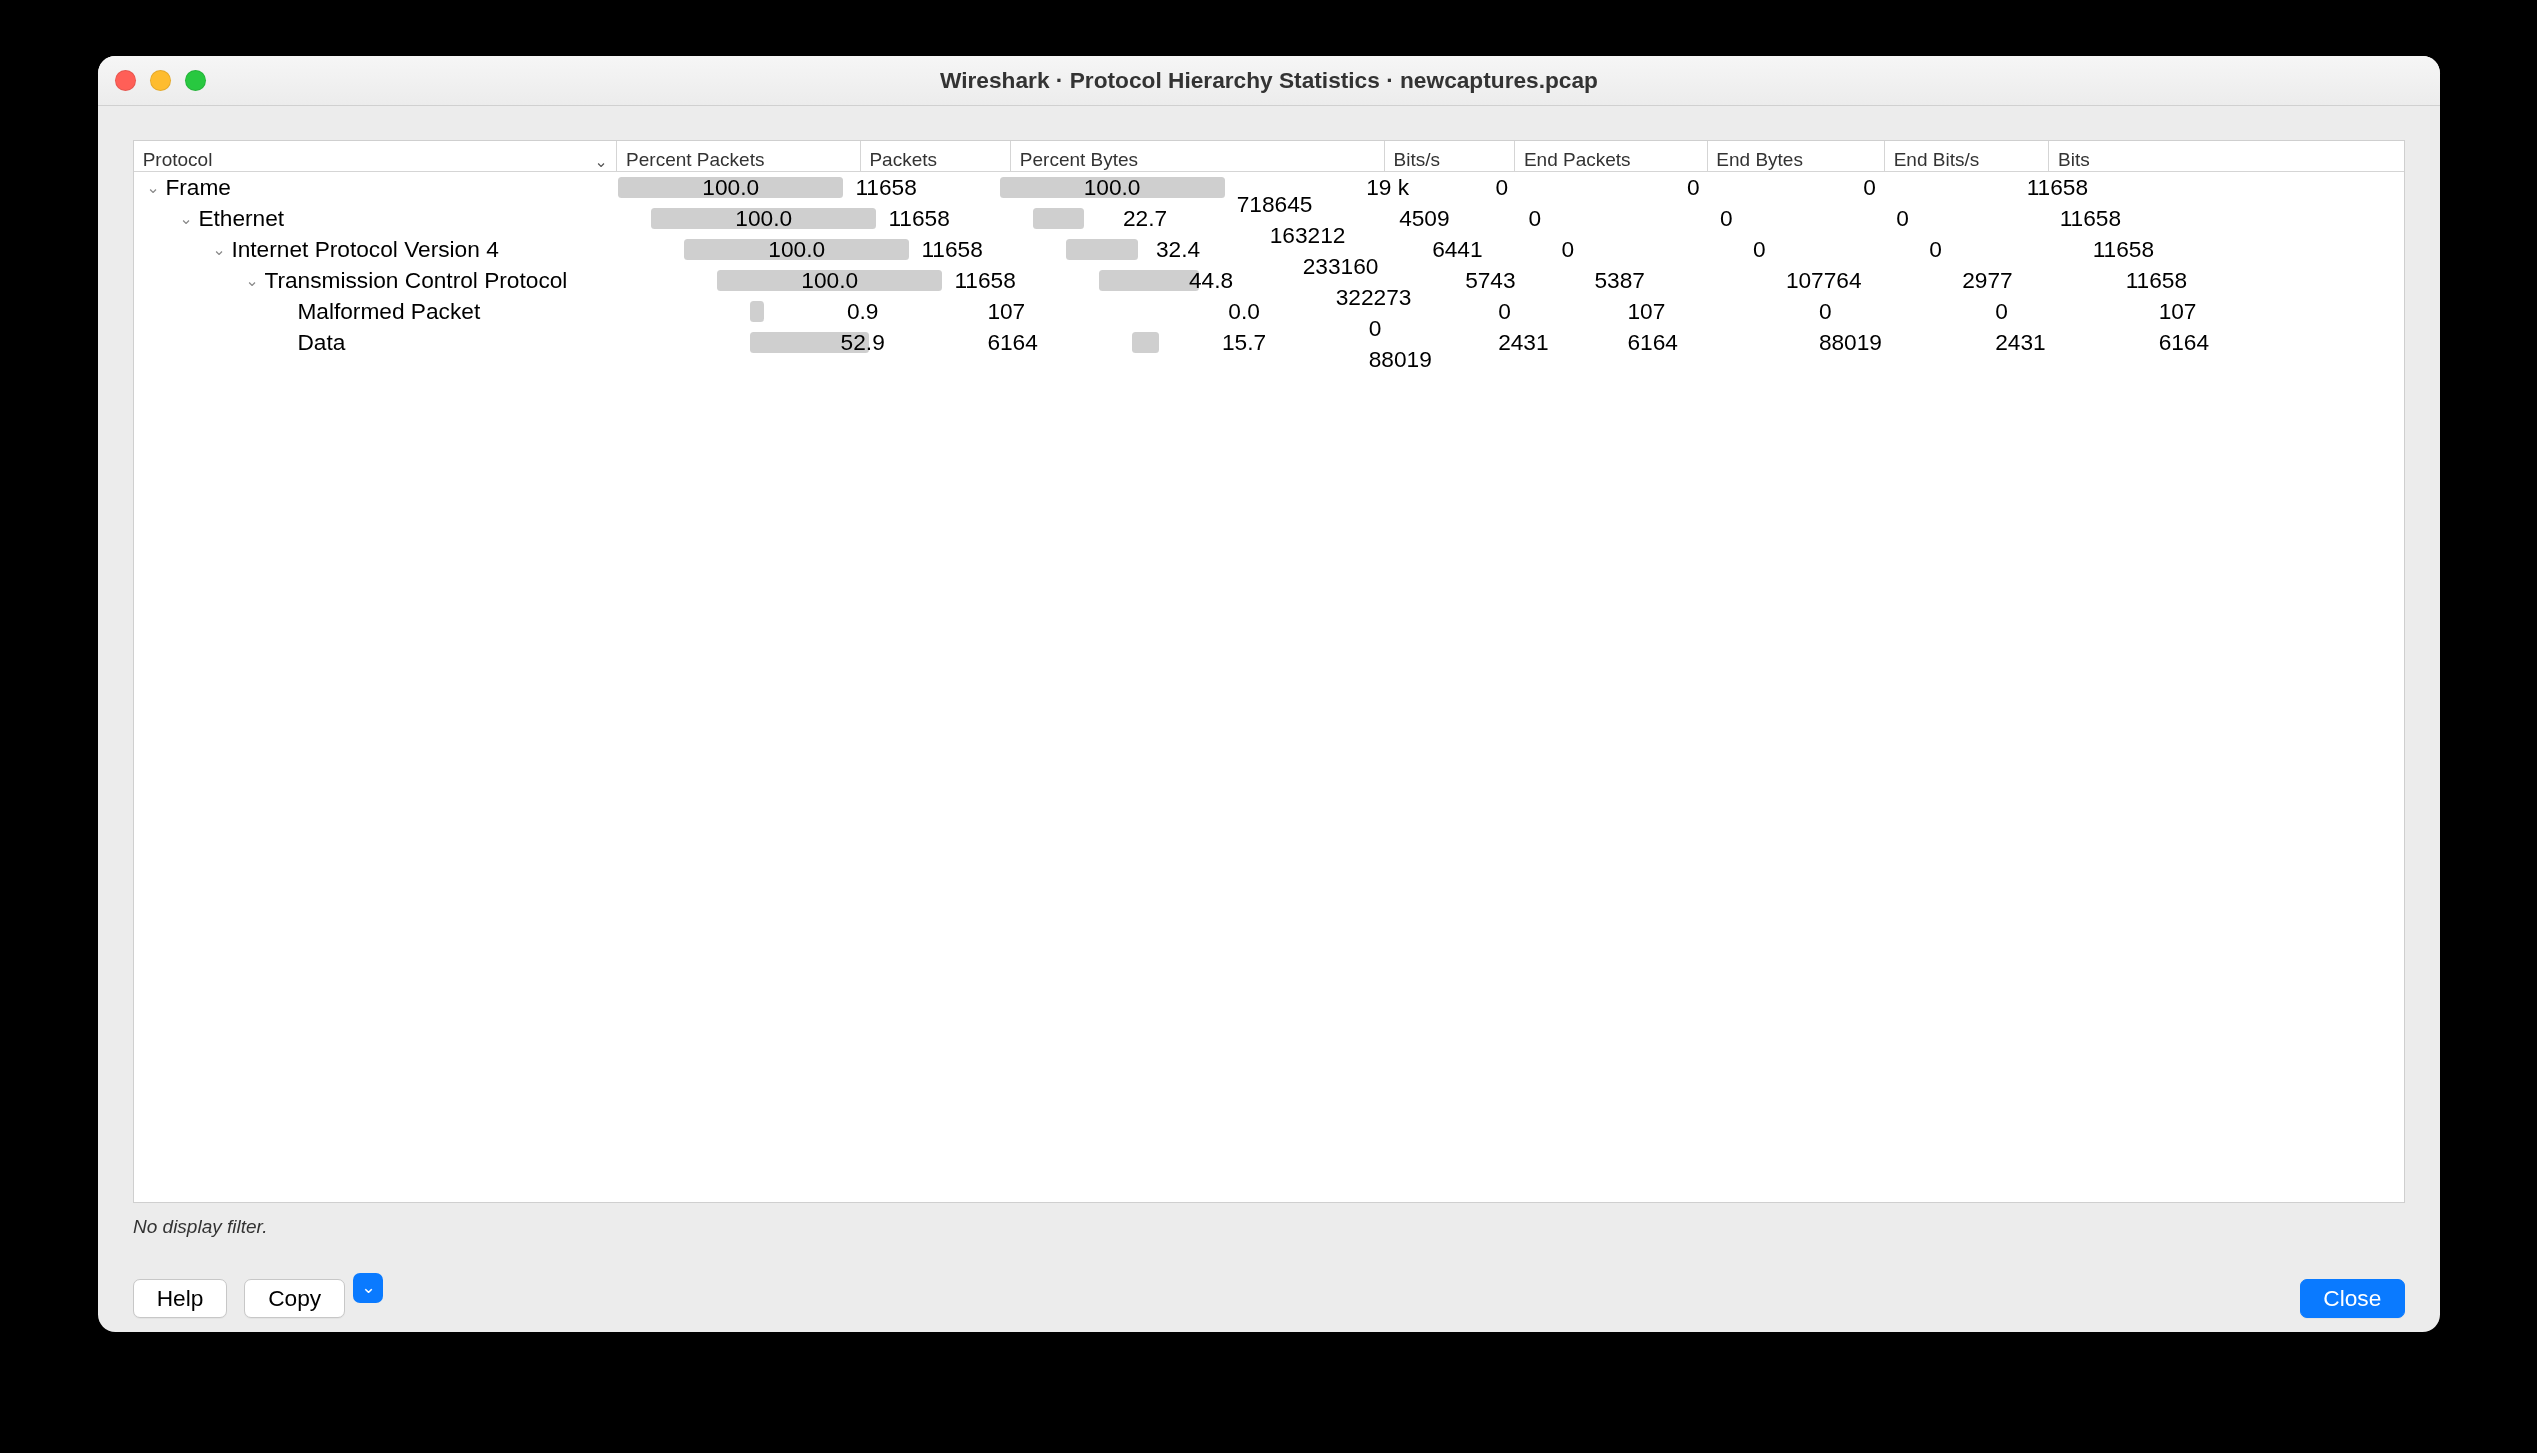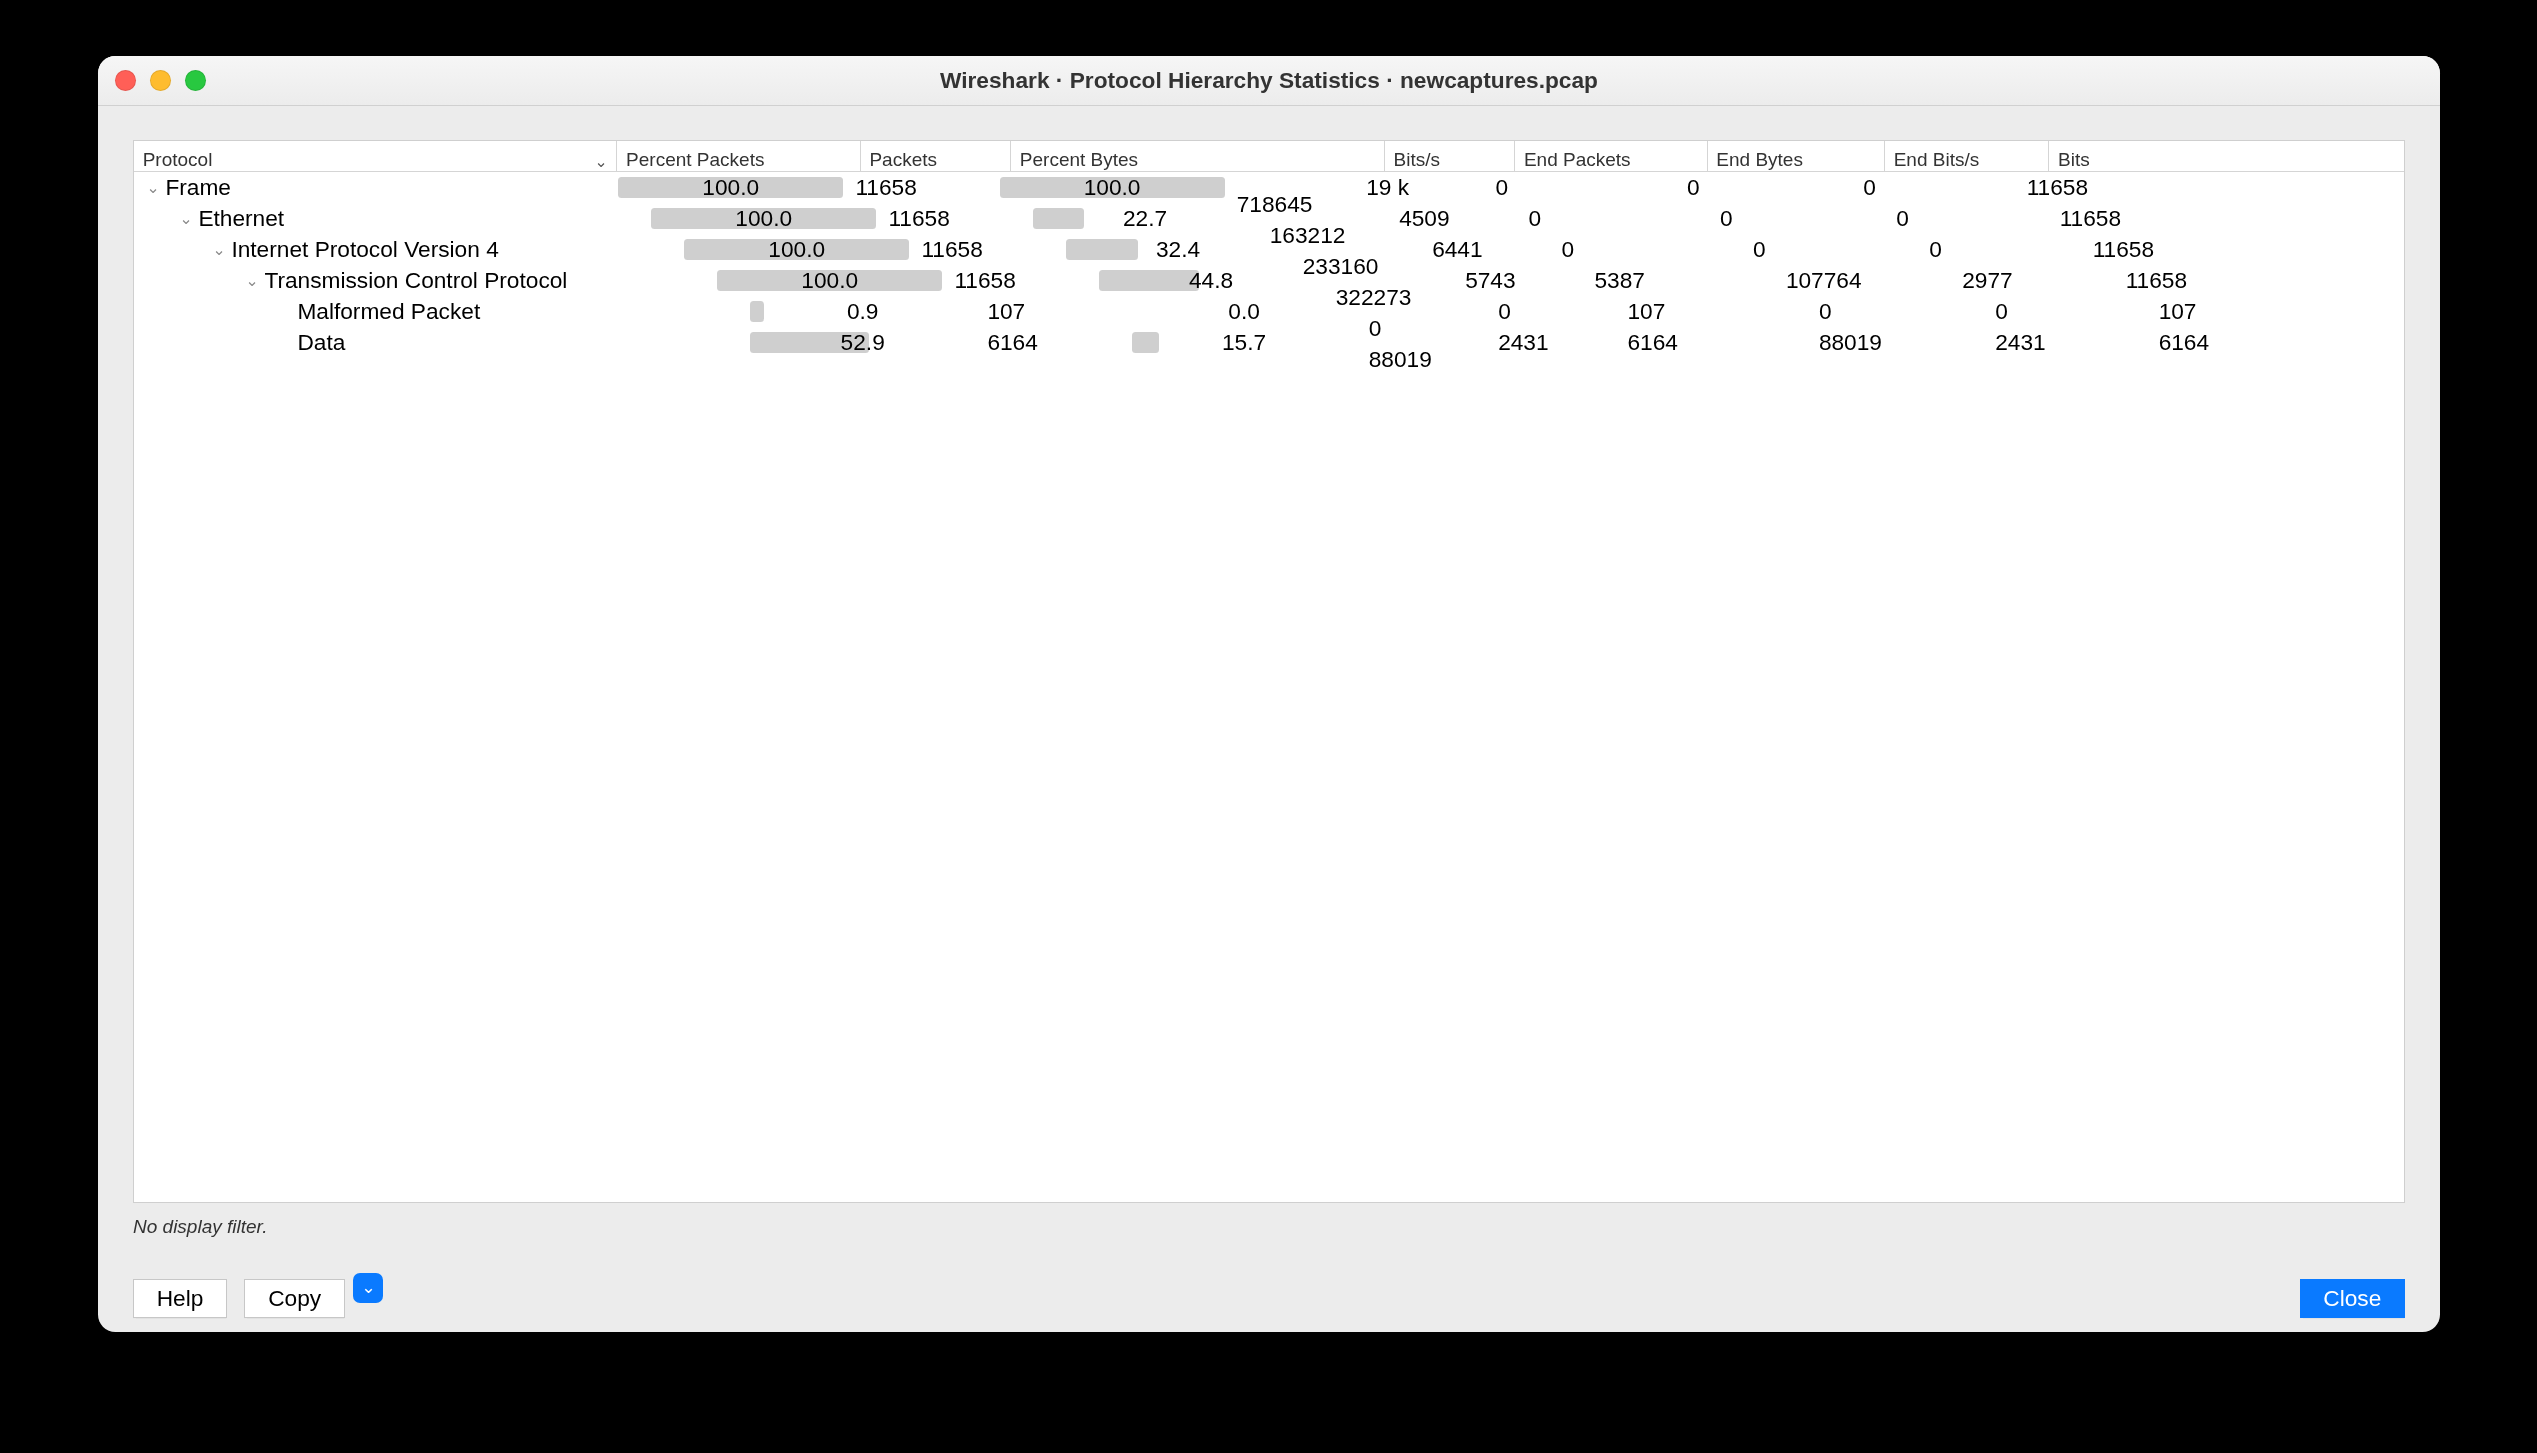--- a/index.html
+++ b/index.html
@@ -173,21 +173,21 @@
     left:35px;
     right:35px;
     bottom:24.4px;
     height:40px;
     display:flex;
     align-items:center;
   }
   .btn {
     height:37px;
     padding:0 22.7px;
-    border-radius:0;
+    border-radius:7px;
     background:#fff;
     border:0.9px solid #c7c7c7;
     box-shadow:0 0.9px 0.9px rgba(0,0,0,.04);
     font-size:22.7px;
     display:inline-flex;
     align-items:center;
     justify-content:center;
     margin-top:22px;
   }
   .btn.primary {

